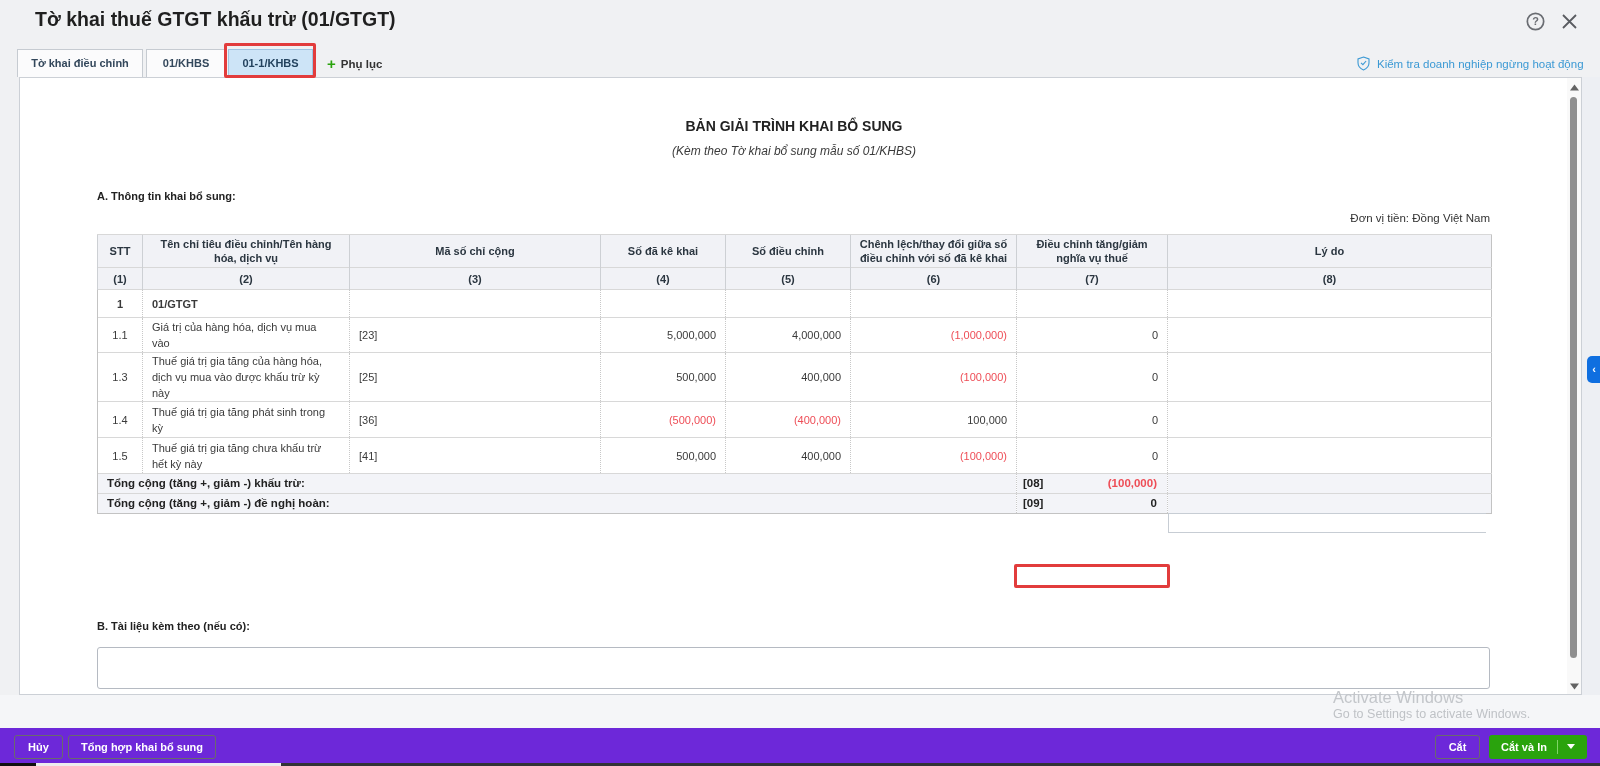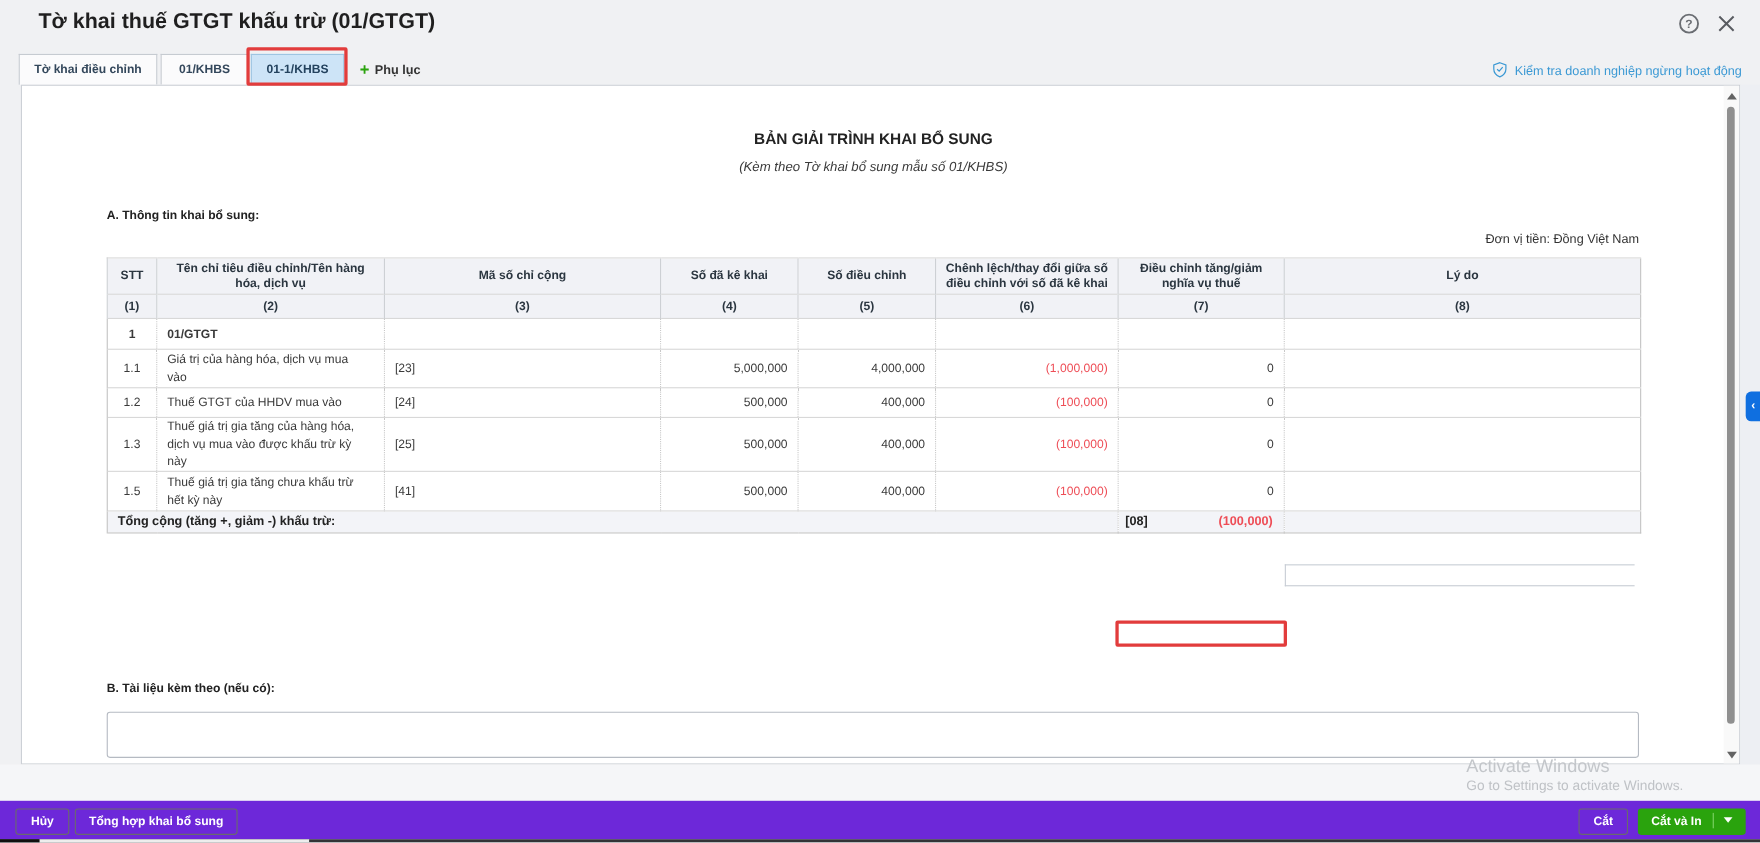--- a/index.html
+++ b/index.html
@@ -153,55 +153,63 @@
 <tr style="height:35px;">
         <td class="ctr">1.1</td>
         <td>Giá trị của hàng hóa, dịch vụ mua<br>vào</td>
         <td>[23]</td>
         <td class="num">5,000,000</td>
         <td class="num">4,000,000</td>
         <td class="num red">(1,000,000)</td>
         <td class="num">0</td>
         <td></td>
       </tr>
-<tr style="height:27px;">
-        <td class="ctr">1.2</td>
-        <td>Thuế GTGT của HHDV mua vào</td>
-        <td>[24]</td>
-        <td class="num">500,000</td>
-        <td class="num">400,000</td>
-        <td class="num red">(100,000)</td>
-        <td class="num">0</td>
-        <td></td>
-      </tr>
 <tr style="height:49px;">
         <td class="ctr">1.3</td>
         <td>Thuế giá trị gia tăng của hàng hóa,<br>dịch vụ mua vào được khấu trừ kỳ<br>này</td>
         <td>[25]</td>
         <td class="num">500,000</td>
         <td class="num">400,000</td>
         <td class="num red">(100,000)</td>
         <td class="num">0</td>
         <td></td>
       </tr>
 <tr style="height:36px;">
+        <td class="ctr">1.4</td>
+        <td>Thuế giá trị gia tăng phát sinh trong<br>kỳ</td>
+        <td>[36]</td>
+        <td class="num red">(500,000)</td>
+        <td class="num red">(400,000)</td>
+        <td class="num">100,000</td>
+        <td class="num">0</td>
+        <td></td>
+      </tr>
+<tr style="height:36px;">
         <td class="ctr">1.5</td>
         <td>Thuế giá trị gia tăng chưa khấu trừ<br>hết kỳ này</td>
         <td>[41]</td>
         <td class="num">500,000</td>
         <td class="num">400,000</td>
         <td class="num red">(100,000)</td>
         <td class="num">0</td>
         <td></td>
       </tr>
 <tr class="tot" style="height:20px;">
         <td colspan="6" style="border-left:1px solid #c3c3c3;">Tổng cộng (tăng +, giảm -) khấu trừ:</td>
         <td style="padding:0 10px 0 6px;margin-left:48px;">
           <span style="float:left;">[08]</span>
           <span class="red" style="float:right;">(100,000)</span>
+        </td>
+        <td></td>
+      </tr>
+<tr class="tot" style="height:20px;">
+        <td colspan="6" style="border-left:1px solid #c3c3c3;">Tổng cộng (tăng +, giảm -) đề nghị hoàn:</td>
+        <td style="padding:0 10px 0 6px;">
+          <span style="float:left;">[09]</span>
+          <span style="float:right;">0</span>
         </td>
         <td></td>
       </tr>
 </tbody>
   </table>
 <div class="inp16"></div>
 <div class="abs redbox2"></div>
 
 <div class="abs secB">B. Tài liệu kèm theo (nếu có):</div>
 <div class="abs binput"></div>

